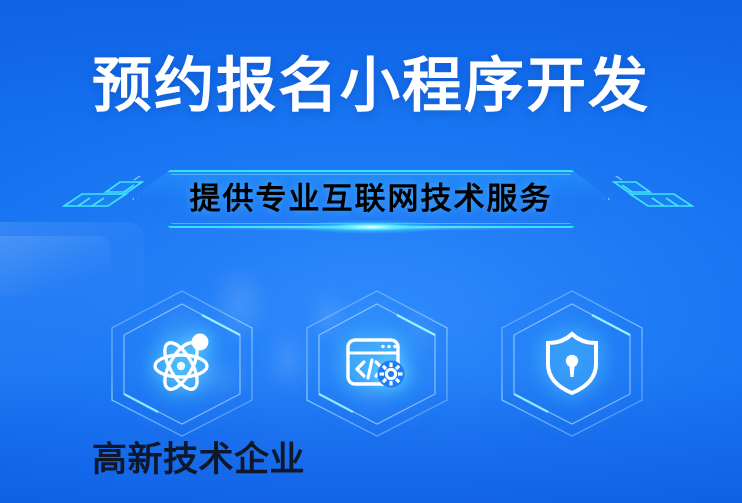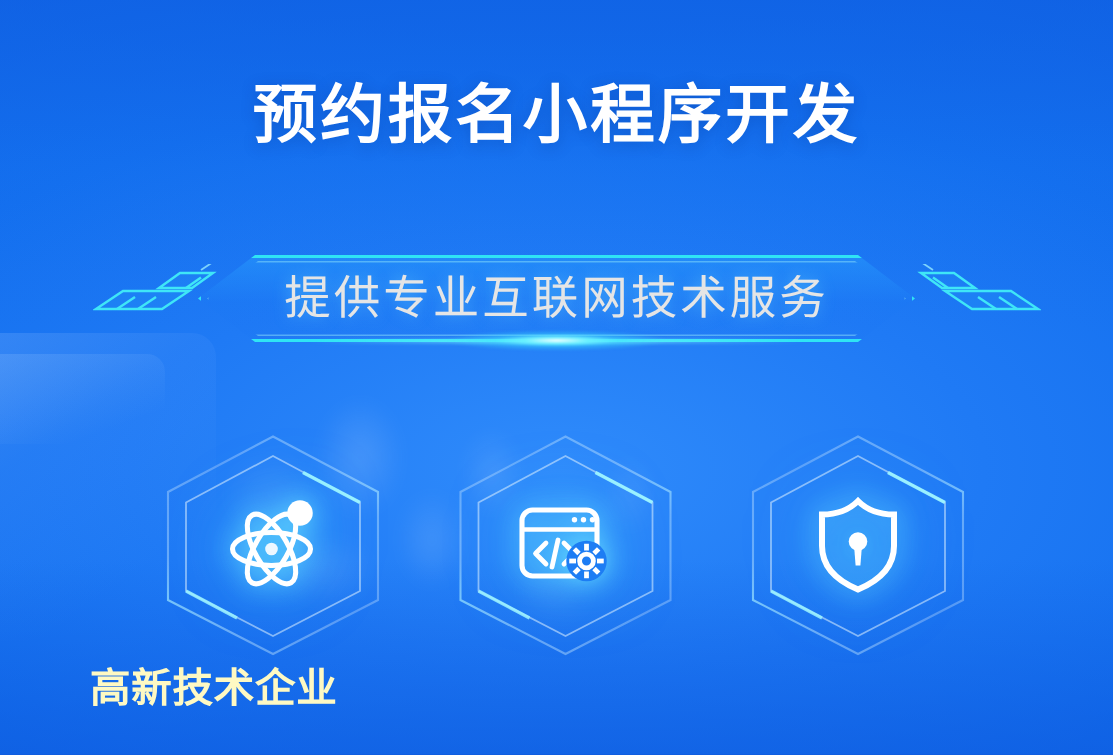--- a/index.html
+++ b/index.html
@@ -72,21 +72,21 @@
     background: linear-gradient(160deg, rgba(176,212,255,0.22), rgba(176,212,255,0) 80%);
   }
 
   
   .headline {
     position: absolute;
     left: 0;
     right: 0;
     top: 56px;
     text-align: center;
-    font-size: 43px;
+    font-size: 60px;
     line-height: 1;
     font-weight: 700;
     color: #ffffff;
     letter-spacing: 2px;
     white-space: nowrap;
     text-shadow: 0 2px 10px rgba(5,50,140,0.30);
   }
 
   
   .subbar-wrap {
@@ -121,22 +121,22 @@
     clip-path: polygon(34px 0, calc(100% - 34px) 0, 100% 50%, calc(100% - 34px) 100%, 34px 100%, 0 50%);
     pointer-events: none;
   }
   .subbar-text {
     position: absolute;
     left: 0; right: 0;
     top: 12px;
     text-align: center;
     font-size: 31px;
     line-height: 34px;
-    font-weight: 400;
-    color: #e5e5e5;
+    font-weight: 700;
+    color: #000000;
     letter-spacing: 2px;
     white-space: nowrap;
     text-shadow: 0 0 10px rgba(120,230,255,0.45);
   }
   .subbar-flare {
     position: absolute;
     left: 50%;
     top: 50px;
     transform: translateX(-50%);
     width: 150px;
@@ -195,27 +195,27 @@
   
   .labels {
     position: absolute;
     left: 0; right: 0;
     top: 442px;
     height: 40px;
   }
   .label {
     position: absolute;
     top: 0;
-    font-size: 27px;
+    font-size: 35px;
     line-height: 34px;
     font-weight: 700;
-    color: #fef9c3;
+    color: #0f172a;
     white-space: nowrap;
     letter-spacing: 0.5px;
-    text-align: left;
+    text-align: right;
   }
   .label.l1 { left: 60px;  width: 245px; }
   .label.l2 { left: 272px; width: 215px; }
   .label.l3 { left: 452px; width: 250px; }
 </style>
 </head>
 <body>
 
 <div id="banner-root">
 

